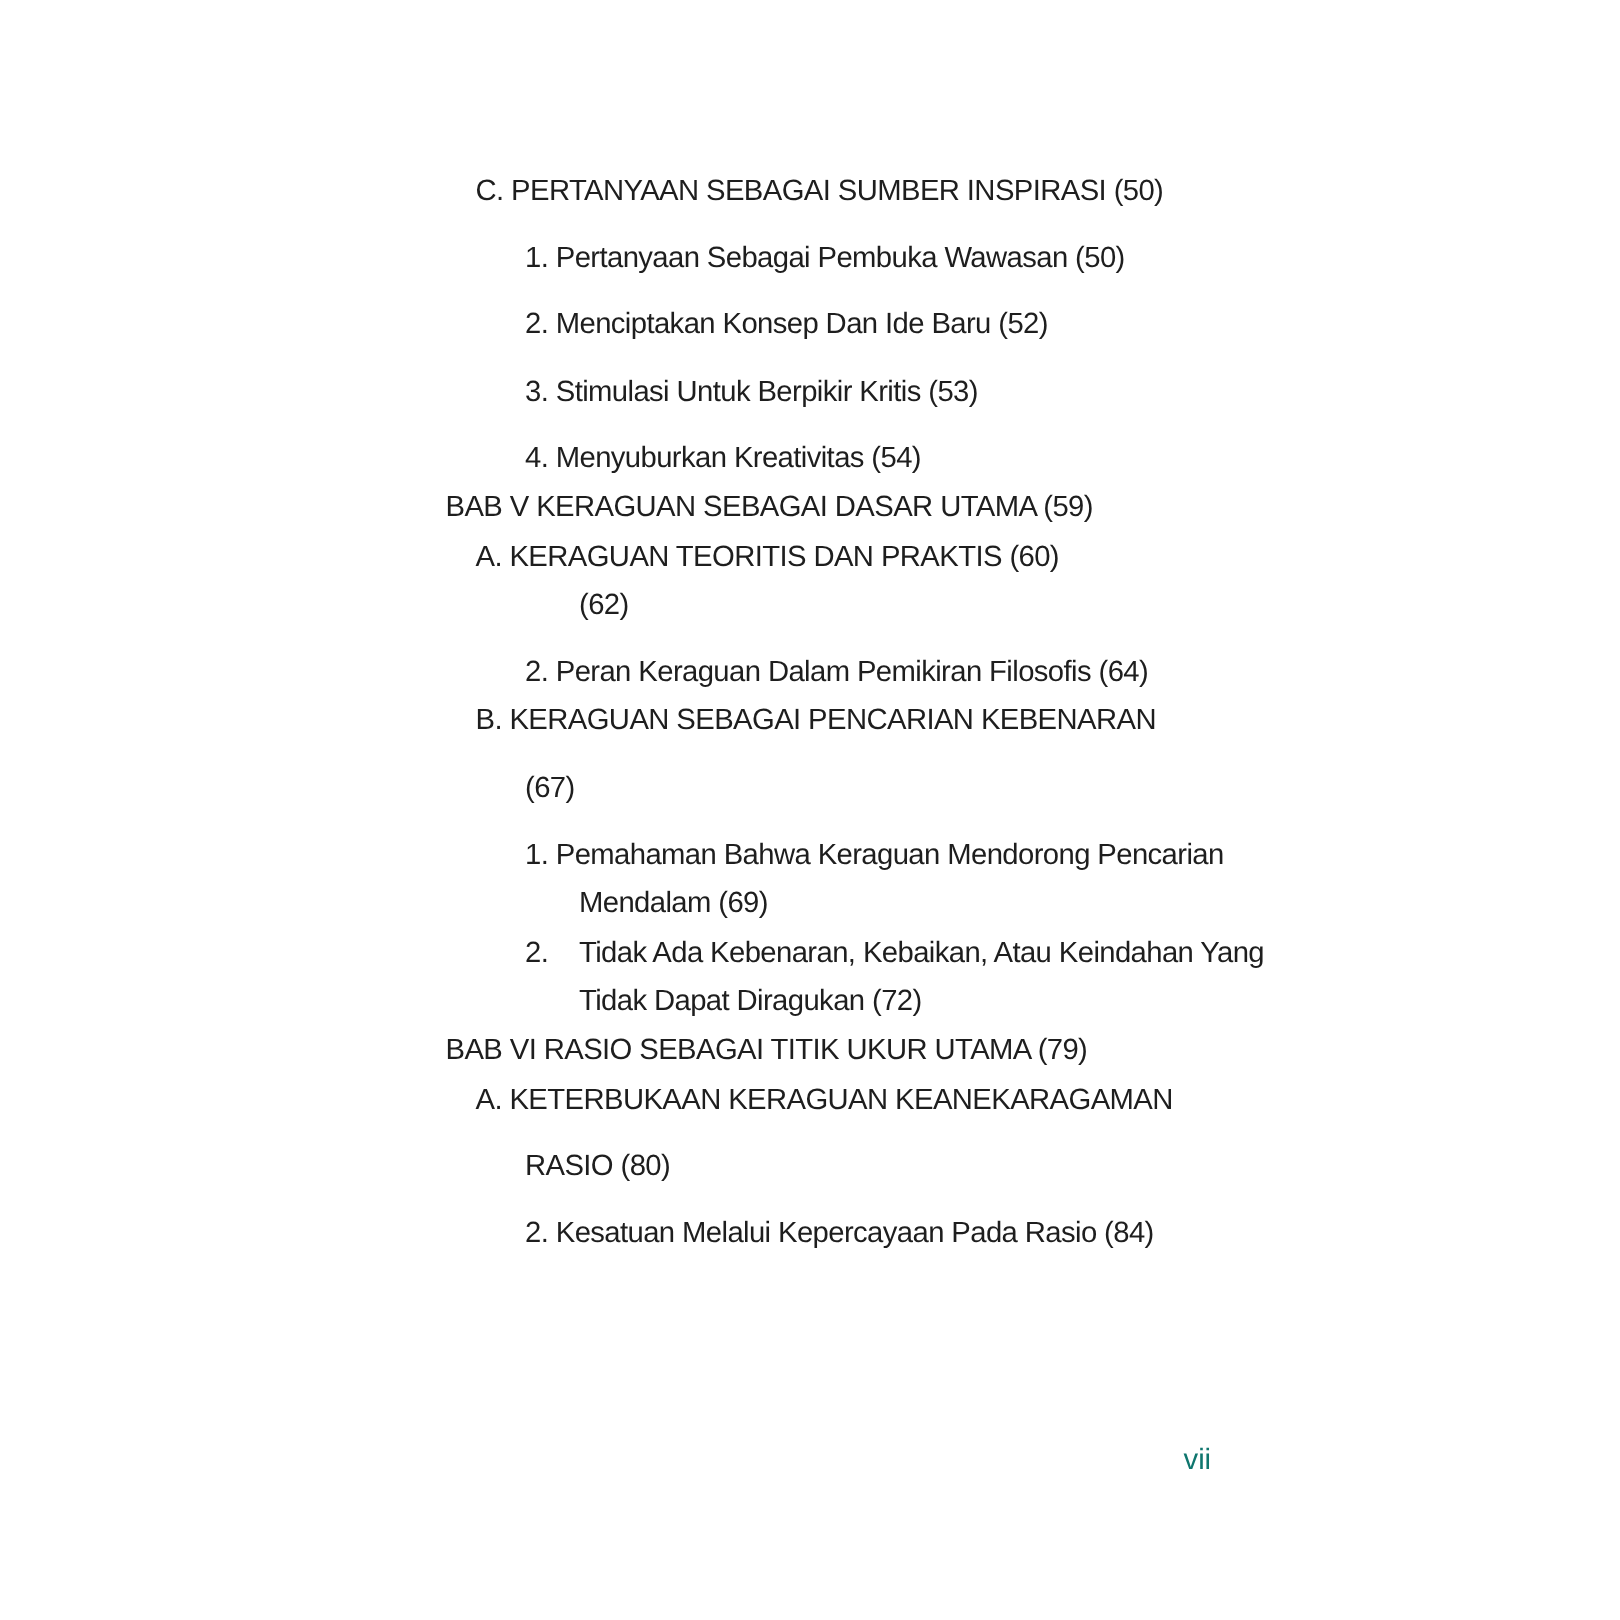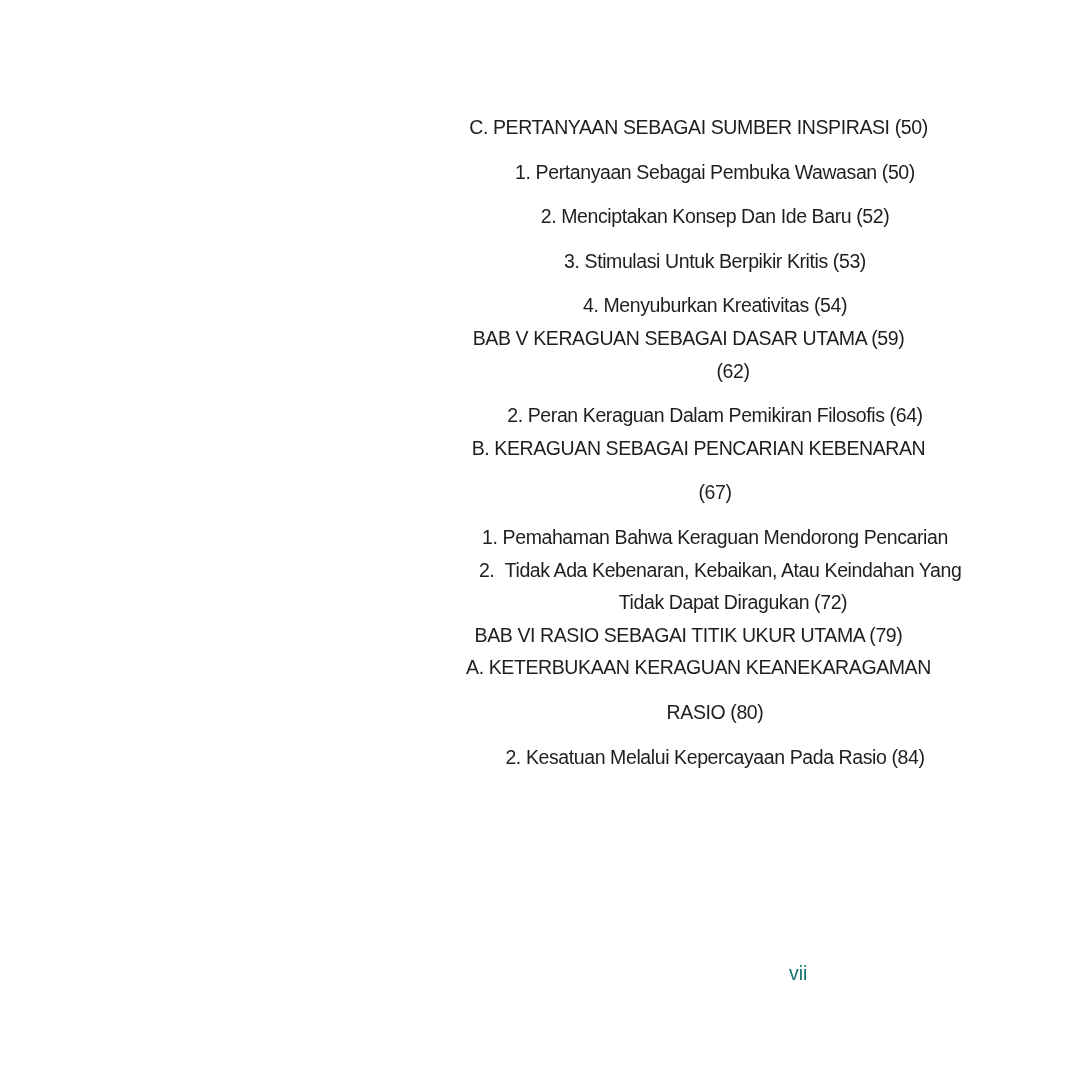--- a/index.html
+++ b/index.html
@@ -1,15 +1,15 @@
 <!DOCTYPE html>
 <html><head>
 <meta charset="utf-8">
 <style>
-  * { margin: 0; padding: 0; box-sizing: border-box; text-align: center; }
+  * { margin: 0; padding: 0; box-sizing: border-box; }
   html, body {
     width: 1080px;
     height: 1080px;
     background: #ffffff;
     font-family: "Liberation Sans", "DejaVu Sans", sans-serif;
   }
   .page {
     position: relative;
     width: 1080px;
     height: 1080px;
@@ -51,25 +51,27 @@
 <body>
 
 <div class="page">
   <div class="toc">
       <div class="line section">C. PERTANYAAN SEBAGAI SUMBER INSPIRASI (50)</div>
       <div class="line item">1. Pertanyaan Sebagai Pembuka Wawasan (50)</div>
       <div class="line item">2. Menciptakan Konsep Dan Ide Baru (52)</div>
       <div class="line item">3. Stimulasi Untuk Berpikir Kritis (53)</div>
       <div class="line item">4. Menyuburkan Kreativitas (54)</div>
       <div class="line bab">BAB V KERAGUAN SEBAGAI DASAR UTAMA (59)</div>
+      <div class="line section">A. KERAGUAN TEORITIS DAN PRAKTIS (60)</div>
       <div class="line cont">(62)</div>
       <div class="line item">2. Peran Keraguan Dalam Pemikiran Filosofis (64)</div>
       <div class="line section">B. KERAGUAN SEBAGAI PENCARIAN KEBENARAN</div>
       <div class="line item">(67)</div>
       <div class="line item">1. Pemahaman Bahwa Keraguan Mendorong Pencarian</div>
+      <div class="line cont">Mendalam (69)</div>
       <div class="line item-tab"><span class="num">2.</span><span>Tidak Ada Kebenaran, Kebaikan, Atau Keindahan Yang</span></div>
       <div class="line cont">Tidak Dapat Diragukan (72)</div>
       <div class="line bab">BAB VI RASIO SEBAGAI TITIK UKUR UTAMA (79)</div>
       <div class="line section">A. KETERBUKAAN KERAGUAN KEANEKARAGAMAN</div>
       <div class="line item">RASIO (80)</div>
       <div class="line item">2. Kesatuan Melalui Kepercayaan Pada Rasio (84)</div>
     </div>
   <div class="pageno">vii</div>
 </div>
 

